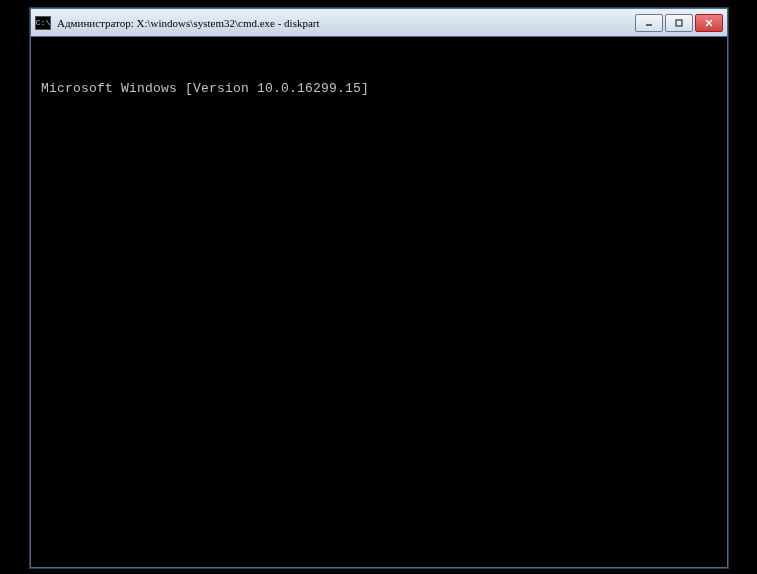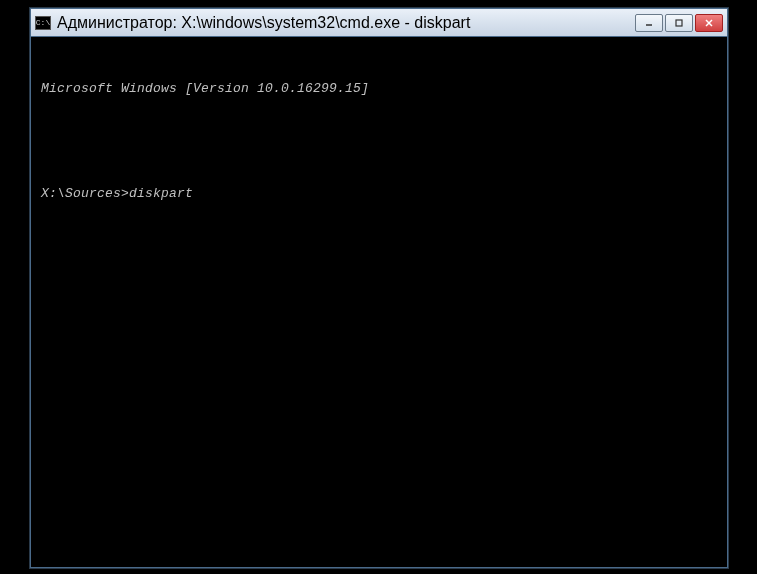--- a/index.html
+++ b/index.html
@@ -37,22 +37,22 @@
     border: 1px solid #555;
     margin-right: 6px;
     display: flex;
     align-items: center;
     justify-content: center;
     font-size: 8px;
     color: #ccc;
   }
   .titlebar-text {
     color: #000;
-    font-family: Liberation Sans, sans-serif;
-    font-size: 16px;
+    font-family: Liberation Serif, serif;
+    font-size: 11px;
     flex: 1;
     white-space: nowrap;
     overflow: hidden;
   }
   .window-controls {
     display: flex;
     gap: 2px;
   }
   .win-btn {
     width: 28px;
@@ -74,21 +74,21 @@
   }
   .win-btn svg { display: block; }
   .terminal {
     padding: 8px 10px;
     color: #c0c0c0;
     line-height: 1.35;
     white-space: pre;
     font-size: 13px;
     letter-spacing: 0.2px;
   }
-  .terminal-line { min-height: 17px; font-style: italic; }
+  .terminal-line { min-height: 17px; }
 </style>
 </head>
 <body>
 
 <div class="window">
   <div class="titlebar">
     <div class="titlebar-icon">C:\</div>
     <div class="titlebar-text">Администратор: X:\windows\system32\cmd.exe - diskpart</div>
     <div class="window-controls">
       <div class="win-btn">
@@ -106,21 +106,20 @@
             <line x1="2" y1="2" x2="8" y2="8" stroke="#fff" stroke-width="1.5"></line>
             <line x1="8" y1="2" x2="2" y2="8" stroke="#fff" stroke-width="1.5"></line>
           </svg>
       </div>
     </div>
   </div>
 
   <div class="terminal">
     <div class="terminal-line">Microsoft Windows [Version 10.0.16299.15]</div>
     <div class="terminal-line"> </div>
-    <div class="terminal-line"><span>X:\Sources&gt;</span><span>diskpart</span></div>
     <div class="terminal-line"> </div>
     <div class="terminal-line"> </div>
     <div class="terminal-line"> </div>
     
 
     
 
     
 
     

